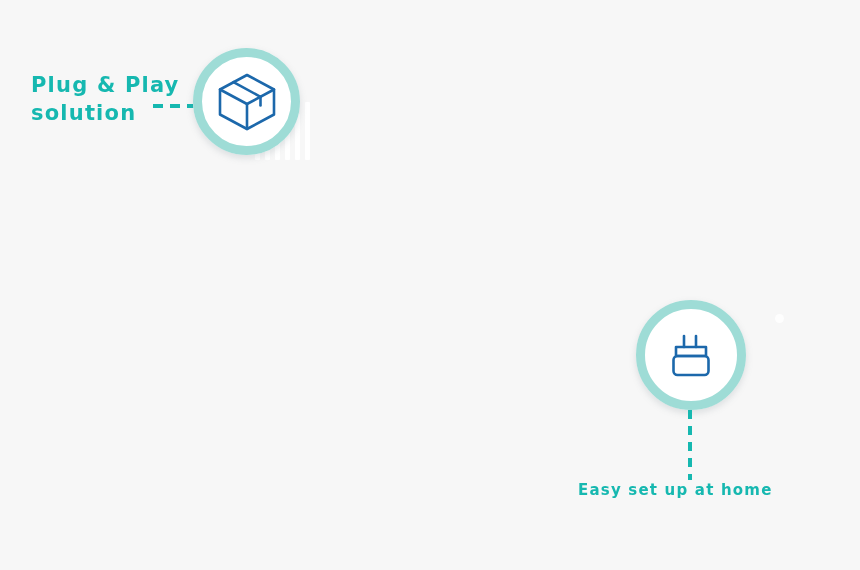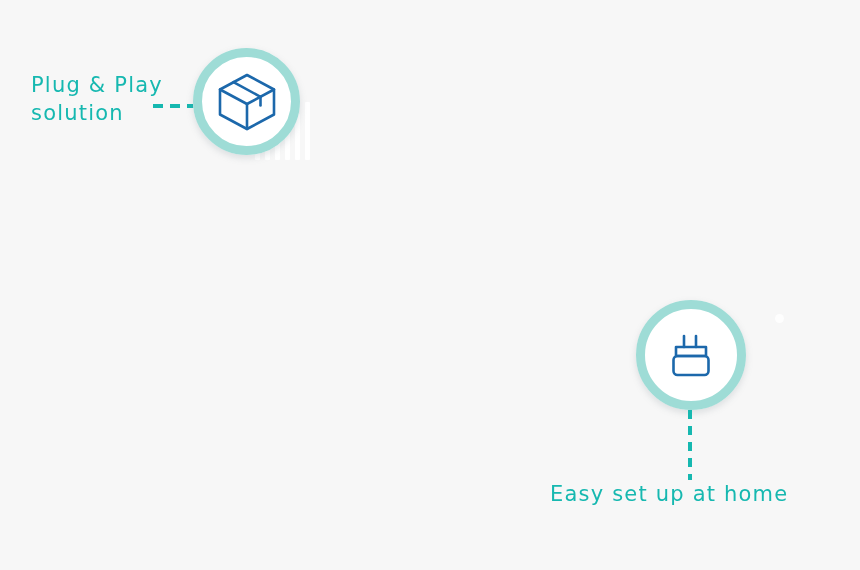--- a/index.html
+++ b/index.html
@@ -93,34 +93,34 @@
     left: 636px;
     top: 300px;
     width: 110px;
     height: 110px;
   }
 
   
   .label {
     position: absolute;
     color: #16b8b0;
-    font-weight: normal;
+    font-weight: bold;
     letter-spacing: 1.2px;
     white-space: pre;
     line-height: 1.32;
   }
   #label-plugplay {
     left: 31px;
     top: 72px;
     font-size: 21px;
   }
   #label-easysetup {
-    left: 550px;
+    left: 578px;
     top: 481px;
-    font-size: 21px;
+    font-size: 15px;
   }
 
   
   .connector-h {
     position: absolute;
     left: 153px;
     top: 104px;
     width: 44px;
     height: 4px;
     background-image: repeating-linear-gradient(

